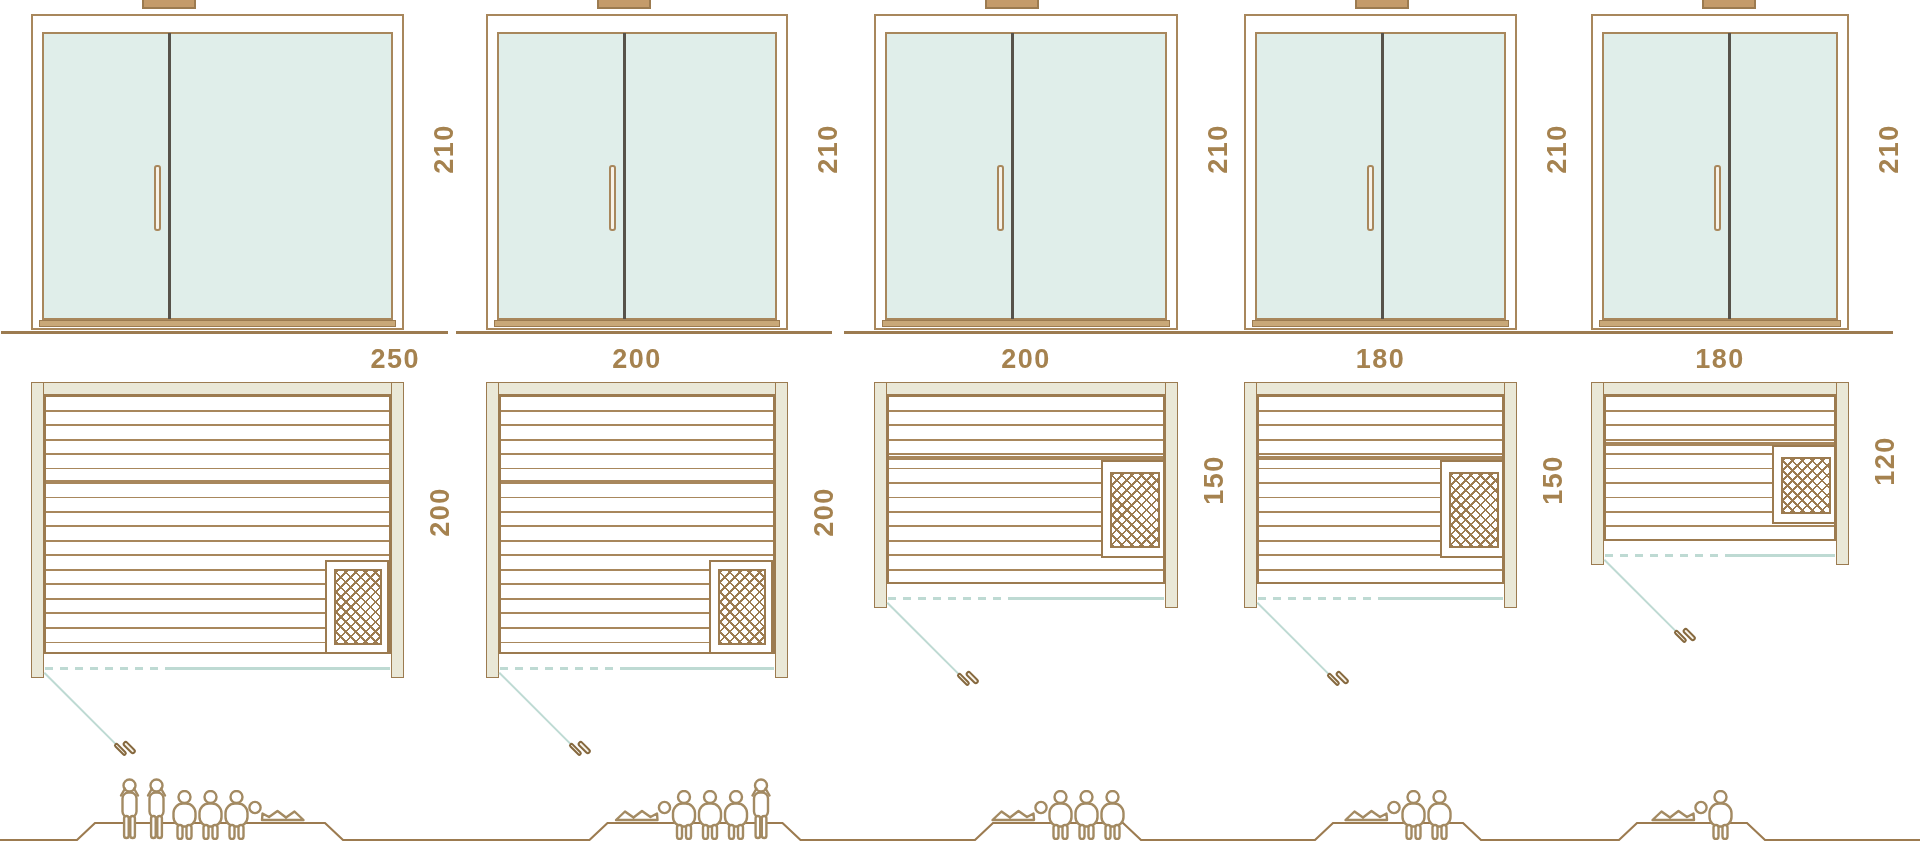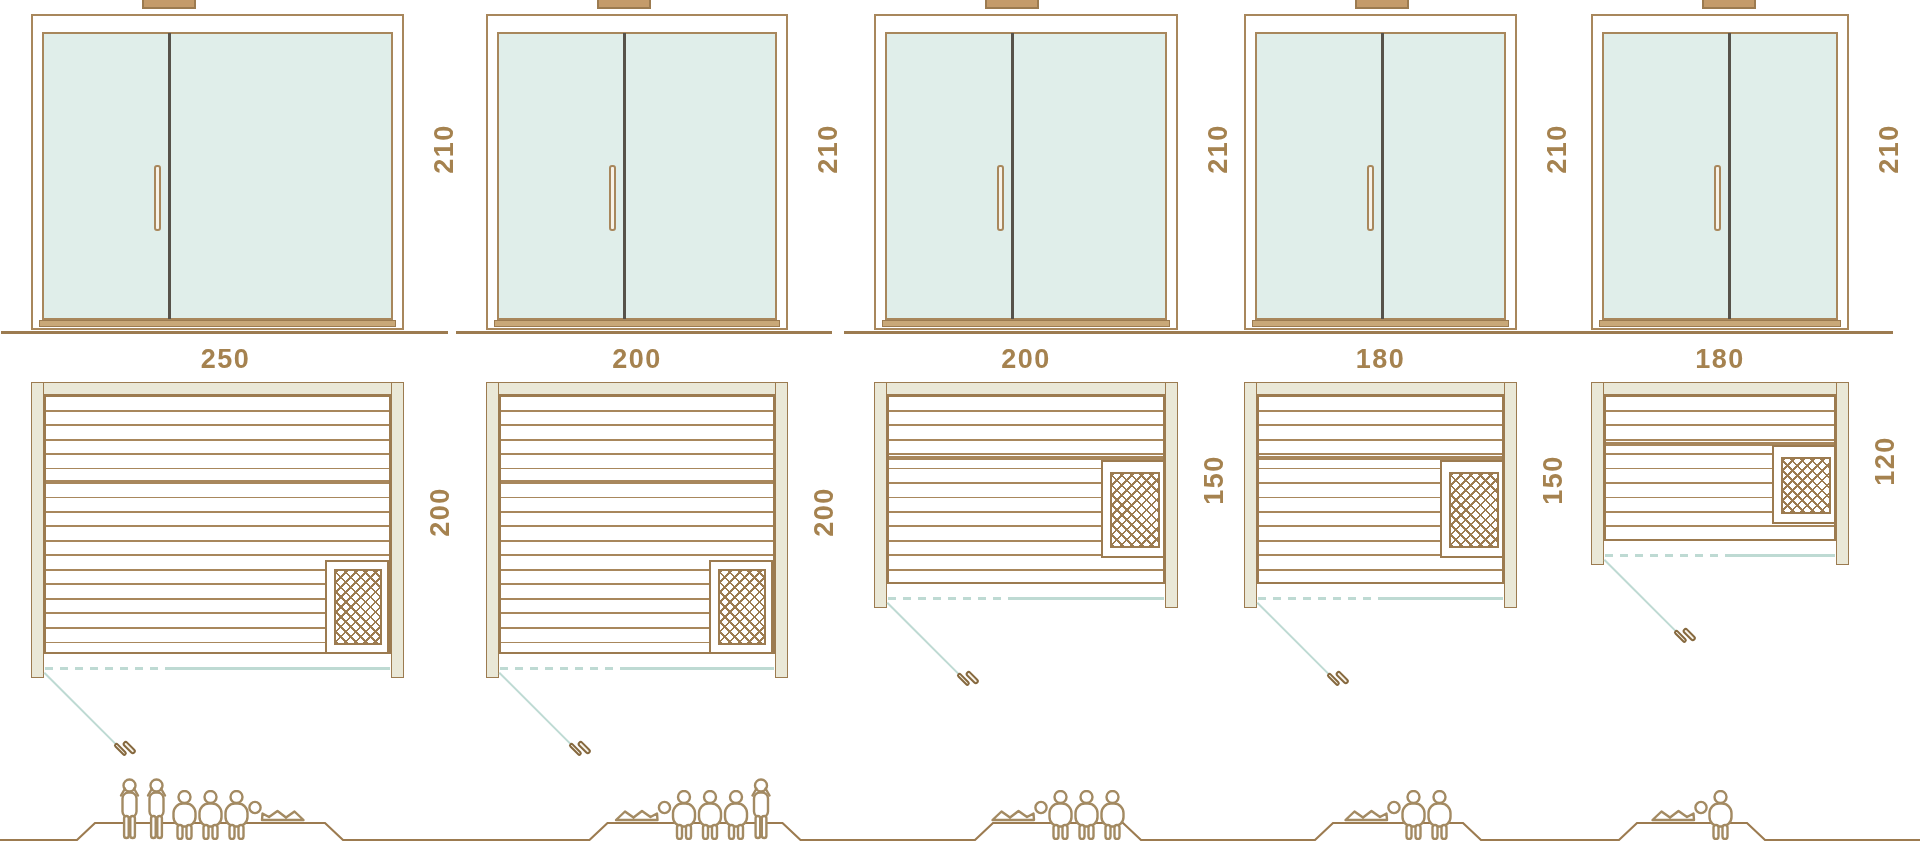--- a/index.html
+++ b/index.html
@@ -48,21 +48,21 @@
       <div class="abs" style="left: 0px; top: 0px; width: 373px; height: 340px;">
         <div class="abs door-vent" style="left: 111px; top: 0px; width: 54px; height: 9px;"></div>
         <div class="abs door-frame" style="left: 0px; top: 14px; width: 373px; height: 316px;"></div>
         <div class="abs door-glass" style="left: 11px; top: 32px; width: 351px; height: 288px;"></div>
         <div class="abs door-divider" style="left: 137px; top: 33px; width: 2.5px; height: 286px;"></div>
         <div class="abs door-handle" style="left: 123px; top: 165px; width: 7px; height: 66px;"></div>
         <div class="abs door-sill" style="left: 8px; top: 320px; width: 357px; height: 7px;"></div>
         <div class="abs baseline" style="left: -30px; top: 331px; width: 447px; height: 2.5px;"></div>
         <div class="abs dim-label rot" style="left: 383px; top: 132px; width: 60px; height: 34px;">210</div>
       </div>
-      <div class="abs dim-label" style="left: 8px; top: 342px; width: 373px; height: 34px;">250</div>
+      <div class="abs dim-label" style="left: 16px; top: 342px; width: 373px; height: 34px; text-align: right;">250</div>
       <div class="abs" style="left: 0px; top: 382px; width: 373px; height: 408px;">
         <div class="abs wall" style="left: 0px; top: 0px; width: 373px; height: 13px;"></div>
         <div class="abs wall" style="left: 0px; top: 0px; width: 13px; height: 296px;"></div>
         <div class="abs wall" style="left: 360px; top: 0px; width: 13px; height: 296px;"></div>
         <div class="abs plan-interior" style="left: 13px; top: 13px; width: 347px; height: 259px;"></div>
         <div class="abs bench-line" style="left: 15px; top: 98px; width: 343px; height: 3.5px;"></div>
         <div class="abs heater-guard" style="left: 294px; top: 178px; width: 64px; height: 94px;">
           <div class="abs heater-core" style="left: 7px; top: 7px; width: 48px; height: 76px;"></div>
         </div>
         <div class="abs glass-dash" style="left: 14px; top: 285px; width: 120px;"></div>

